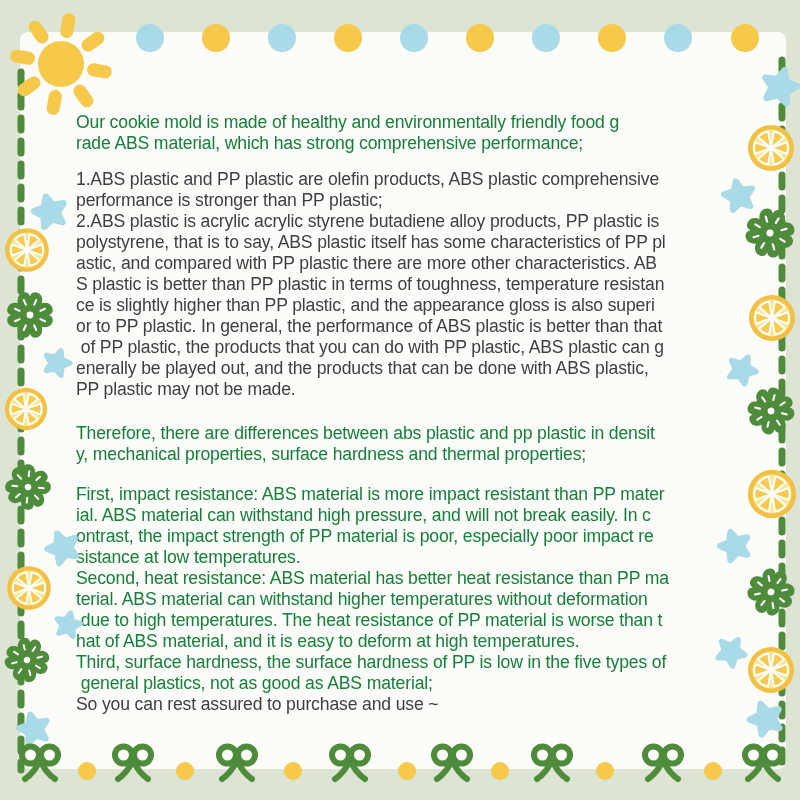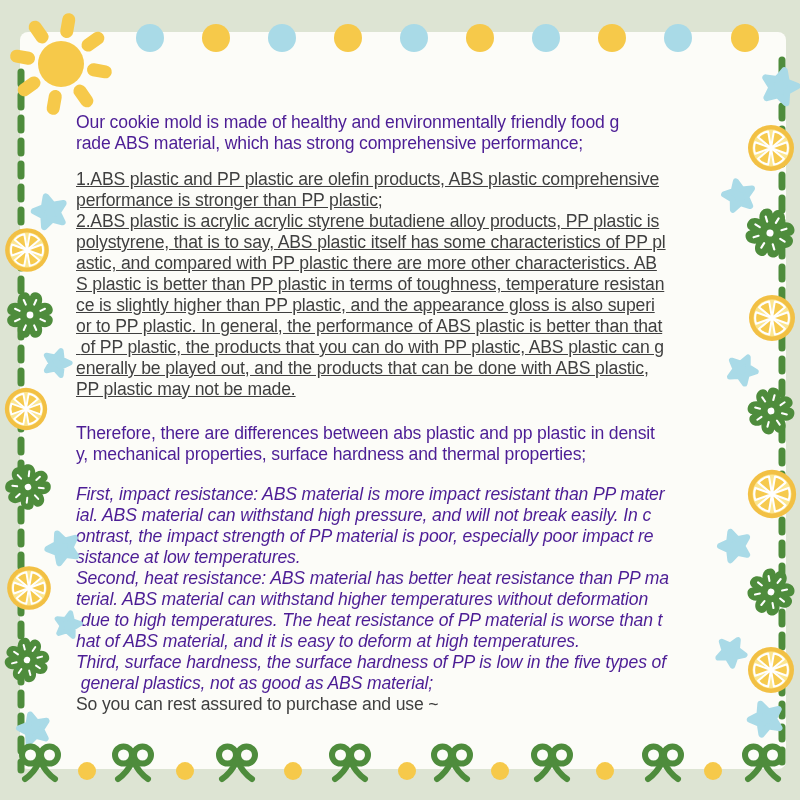--- a/index.html
+++ b/index.html
@@ -14,25 +14,25 @@
   }
   .deco-layer{
     position:absolute;left:0;top:0;width:800px;height:800px;
     pointer-events:none;
   }
   .text-block{
     position:absolute;left:76px;top:112px;width:660px;
     font-size:17.6px;line-height:21px;letter-spacing:-0.15px;
   }
   .para{white-space:pre-wrap;margin:0;}
-  .para.red{color:#4c1d95;}
+  .para.red{color:#15803d;}
   .para.dark{color:#3f3f3f;}
-  .para.body-main{margin-top:15px;text-decoration:underline;}
+  .para.body-main{margin-top:15px;}
   .para.therefore{margin-top:23px;}
-  .para.details{margin-top:19px;font-style:italic;}
+  .para.details{margin-top:19px;}
   .para.closing{}
 </style>
 </head>
 <body>
 
 <div class="card"></div>
 
 <div class="text-block">
   <p class="para red">Our cookie mold is made of healthy and environmentally friendly food g
 rade ABS material, which has strong comprehensive performance;</p>

